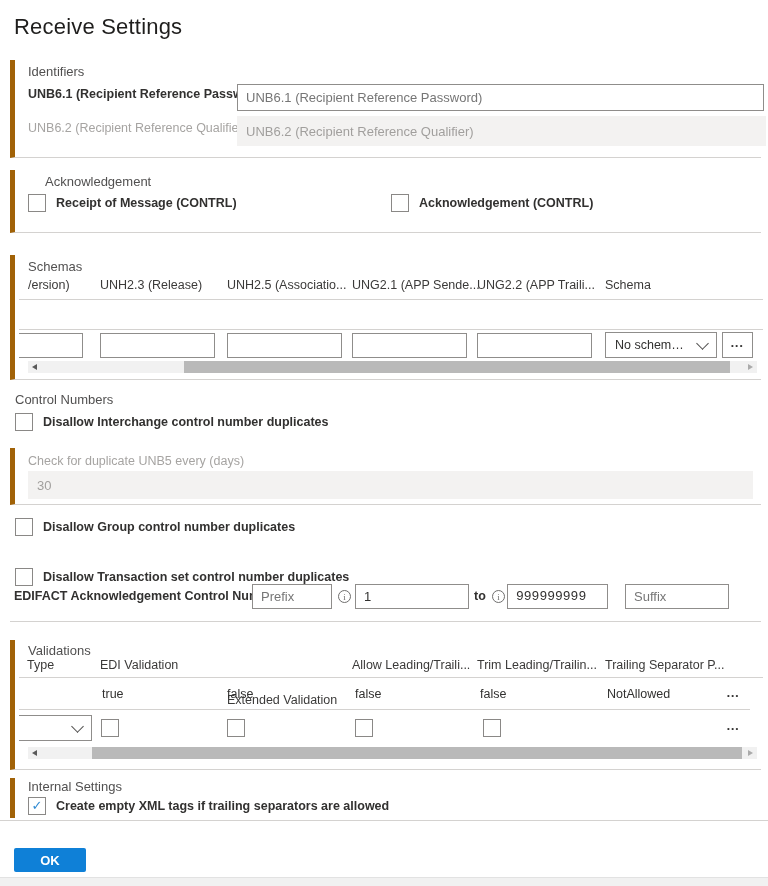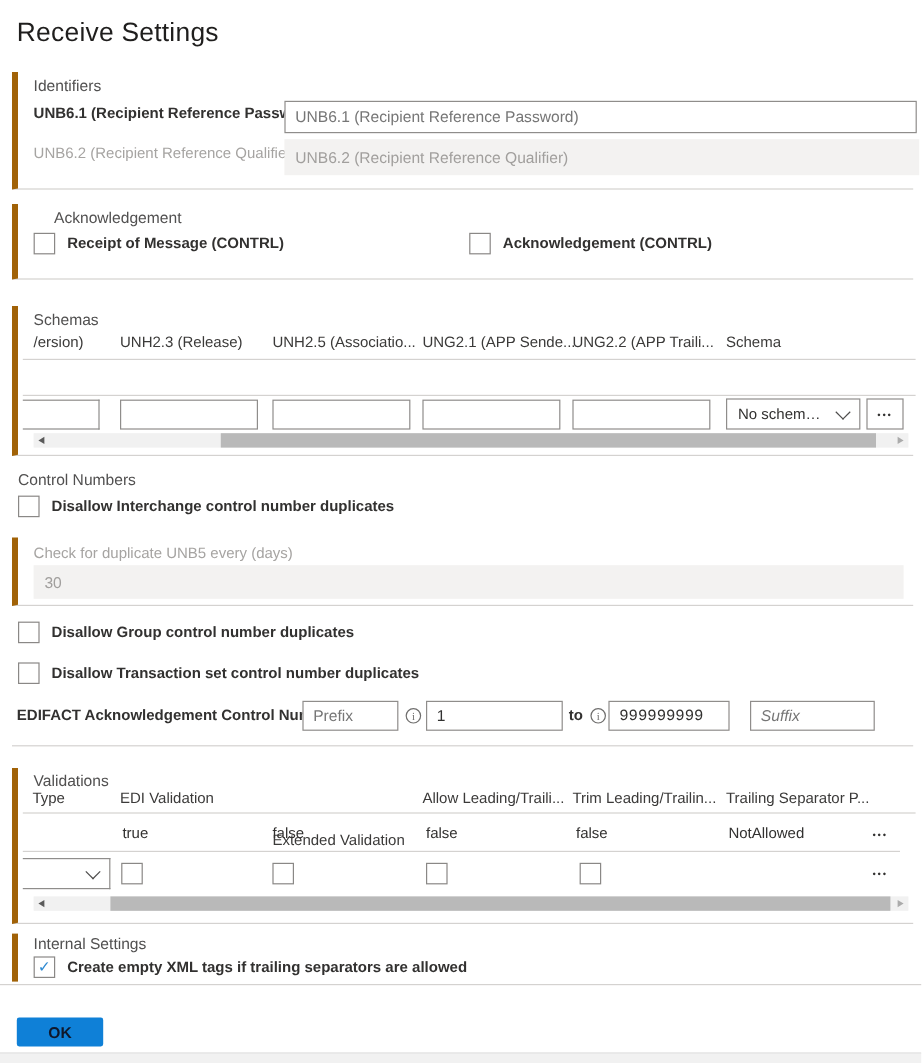--- a/index.html
+++ b/index.html
@@ -37,21 +37,21 @@
   .more{font-size:8px;letter-spacing:1.5px;color:#323130;}
   .moretxt{position:absolute;font-size:8px;letter-spacing:1.5px;color:#323130;cursor:pointer;}
   .info{position:absolute;width:13px;height:13px;box-sizing:border-box;border:1px solid #6f6e6d;border-radius:50%;
         color:#6f6e6d;font-size:9px;display:flex;align-items:center;justify-content:center;font-family:"Liberation Serif",serif;}
   .sbar{position:absolute;height:12px;background:#f1f1f1;}
   .sthumb{position:absolute;top:0;height:12px;background:#b9b9b9;}
   .arr{position:absolute;top:3px;width:0;height:0;}
   .arrL{left:4px;border-right:5px solid #5a5a5a;border-top:3px solid transparent;border-bottom:3px solid transparent;}
   .arrR{right:4px;border-left:5px solid #ababab;border-top:3px solid transparent;border-bottom:3px solid transparent;}
   .okbtn{position:absolute;left:14px;top:848px;width:72px;height:24px;border:none;border-radius:2px;
-         color:#0f172a;font-family:"Liberation Sans","DejaVu Sans",sans-serif;font-size:13px;font-weight:bold;cursor:pointer;}
+         color:#ffffff;font-family:"Liberation Sans","DejaVu Sans",sans-serif;font-size:13px;font-weight:bold;cursor:pointer;}
   .bottombar{position:absolute;left:0;top:877px;width:768px;height:9px;background:#f1f1f1;border-top:1px solid #e2e2e2;box-sizing:border-box;}
 </style>
 </head>
 <body>
 
 <div class="page">
 
   <div class="t title" style="left:14px;top:14px;">Receive Settings</div>
 
   <div class="sec bL bB" style="left:10px;top:60px;width:751px;height:98px;">
@@ -110,32 +110,32 @@
       <span class="blabel">Disallow Interchange control number duplicates</span>
     </div>
     <div class="sec bL bB" style="left:10px;top:60px;width:751px;height:57px;">
       <div class="t glabel" style="left:13px;top:6px;">Check for duplicate UNB5 every (days)</div>
       <div class="dinp" style="left:13px;top:23px;width:725px;height:28px;">30</div>
     </div>
     <div class="cbrow" style="left:15px;top:130px;">
       <span class="cb"></span>
       <span class="blabel">Disallow Group control number duplicates</span>
     </div>
-    <div class="cbrow" style="left:15px;top:164px;">
+    <div class="cbrow" style="left:15px;top:180px;">
       <span class="cb"></span>
       <span class="blabel">Disallow Transaction set control number duplicates</span>
     </div>
     <div class="t blabel" style="left:14px;top:201px;">EDIFACT Acknowledgement Control Number</div>
     <input class="inp" style="left: 252px; top: 196px; width: 80px;" placeholder="Prefix">
     <span class="info" style="left:338px;top:202px;">i</span>
     <input class="inp" style="left: 355px; top: 196px; width: 114px;" value="1">
     <div class="t blabel" style="left:474px;top:201px;">to</div>
     <span class="info" style="left:492px;top:202px;">i</span>
     <input class="inp" style="left: 507px; top: 196px; width: 101px; font-family: Liberation Mono, monospace;" value="999999999">
-    <input class="inp" style="left: 625px; top: 196px; width: 104px; font-style: italic;" placeholder="Suffix">
+    <input class="inp" style="left: 625px; top: 196px; width: 104px;" placeholder="Suffix">
     <div class="hr" style="left:10px;top:233px;width:751px;"></div>
   </div>
 
   <div class="sec bL bB" style="left:10px;top:640px;width:751px;height:130px;">
     <div class="t seclabel" style="left:13px;top:3px;">Validations</div>
     <div class="t hcell" style="left:12px;top:18px;">Type</div>
     <div class="t hcell" style="left:85px;top:18px;">EDI Validation</div>
     <div class="t hcell" style="left:212px;top:18px;margin-top:35px;">Extended Validation</div>
     <div class="t hcell" style="left:337px;top:18px;">Allow Leading/Traili...</div>
     <div class="t hcell" style="left:462px;top:18px;">Trim Leading/Trailin...</div>

